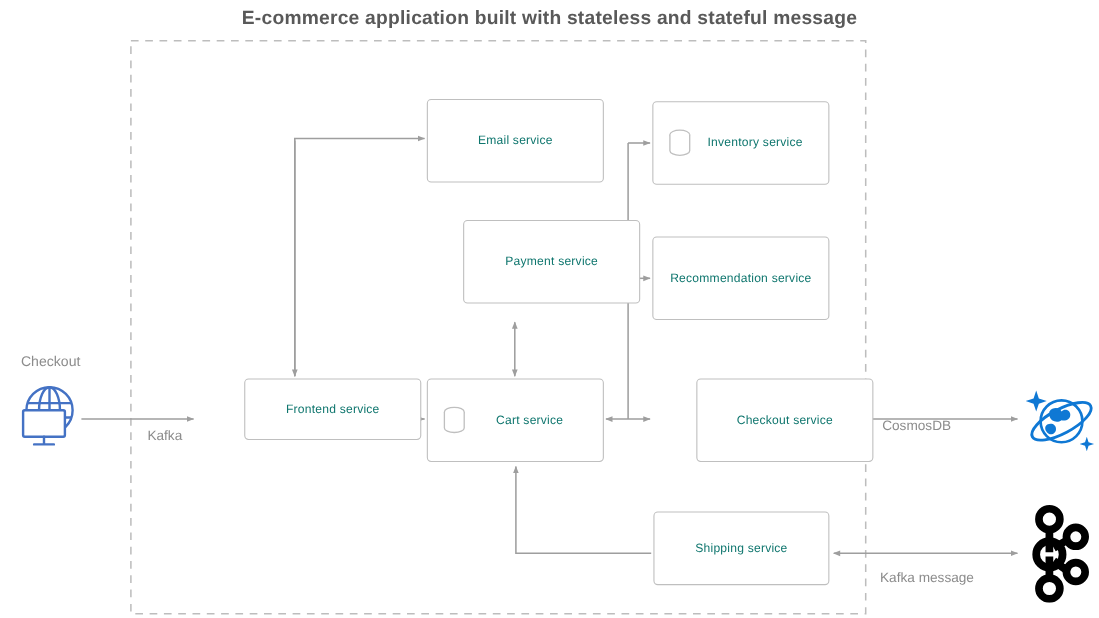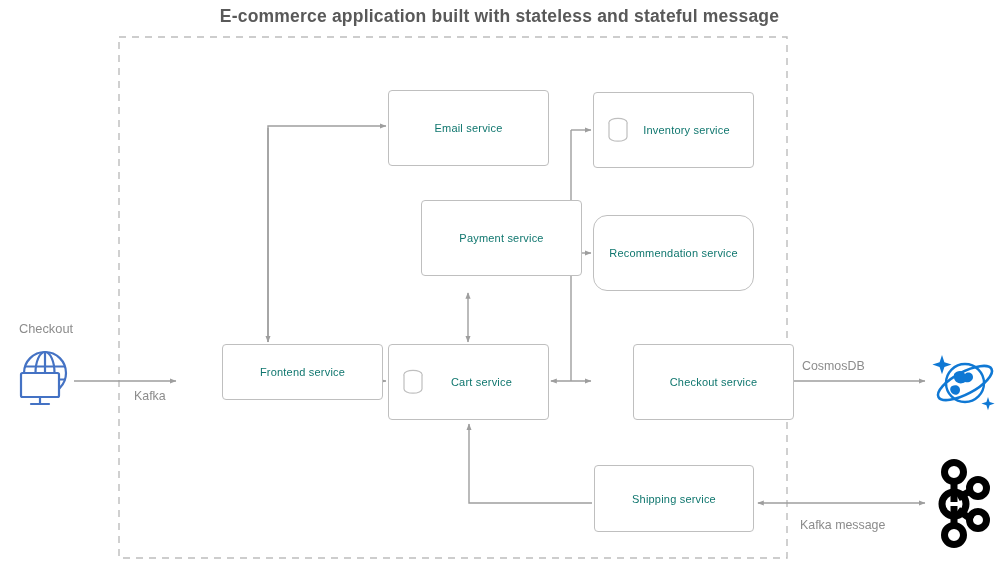--- a/index.html
+++ b/index.html
@@ -149,34 +149,34 @@
   </div>
 
   <div class="node has-db" style="left:593px; top:92px; width:161px; height:76px;">
     <svg class="db-icon" viewBox="0 0 26 30">
       <ellipse cx="13" cy="7.5" rx="9" ry="4.2" fill="#ffffff" stroke="#bfbfbf" stroke-width="1.2"></ellipse>
       <path d="M4,7.5 L4,22 A9,4.2 0 0,0 22,22 L22,7.5" fill="#ffffff" stroke="#bfbfbf" stroke-width="1.2"></path>
     </svg>
     <div class="node-label">Inventory service</div>
   </div>
 
-  <div class="node" style="left:593px; top:215px; width:161px; height:76px;border-radius:14px;">
+  <div class="node" style="left:593px; top:215px; width:161px; height:76px;">
     <div class="node-label">Recommendation service</div>
   </div>
 
   <div class="node" style="left:593px; top:344px; width:161px; height:76px;margin-left:40px;">
     <div class="node-label">Checkout service</div>
   </div>
 
   <div class="node" style="left:594px; top:465px; width:160px; height:67px;">
     <div class="node-label">Shipping service</div>
   </div>
 
   <div class="edge-label" style="left:134px; top:389px;">Kafka</div>
-  <div class="edge-label" style="left:802px; top:359px;">CosmosDB</div>
+  <div class="edge-label" style="left:802px; top:380px;">CosmosDB</div>
   <div class="edge-label" style="left:800px; top:479px;margin-top:39px;">Kafka message</div>
 
   <div class="ext-label" style="left:19px; top:321px;">Checkout</div>
   <svg class="ext-icon" style="left:15px; top:345px; width:58px; height:64px;" viewBox="0 0 58 64">
     <g fill="none" stroke="#4472c4" stroke-width="2.2">
       <circle cx="30" cy="28" r="21"></circle>
       <ellipse cx="30" cy="28" rx="9.5" ry="21"></ellipse>
       <path d="M9.6,21.5 L50.4,21.5 M9.6,34.5 L50.4,34.5 M30,7 L30,49"></path>
     </g>
     <g fill="#ffffff" stroke="#4472c4" stroke-width="2.2" stroke-linejoin="round">

